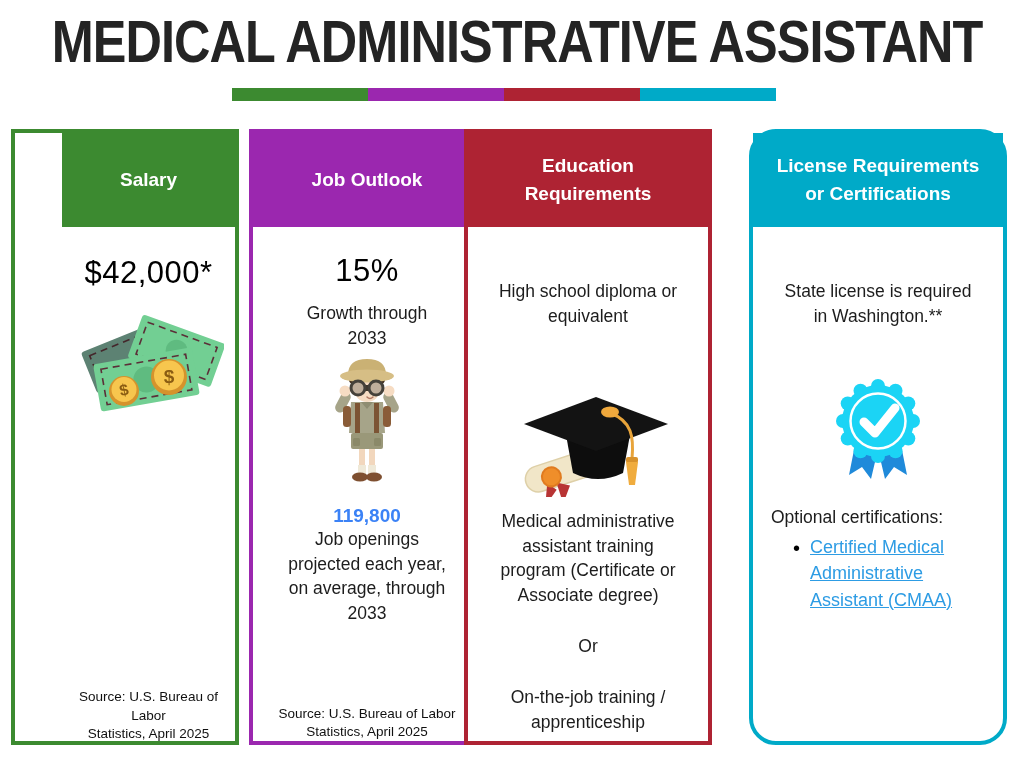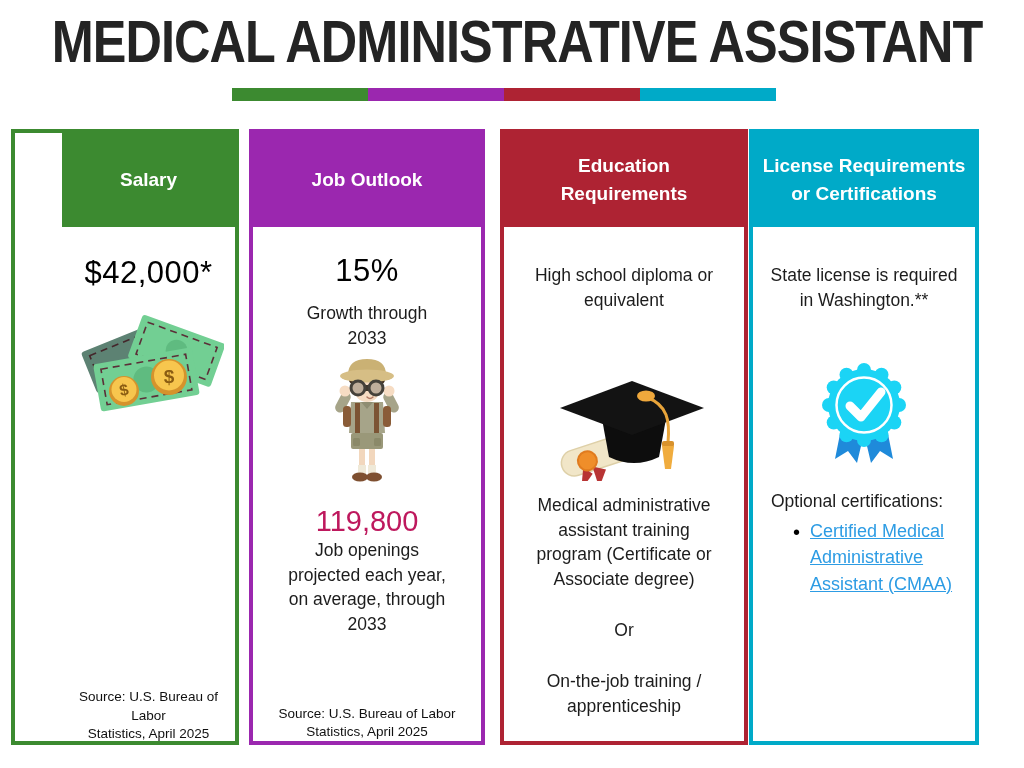--- a/index.html
+++ b/index.html
@@ -16,53 +16,53 @@
   .accent-bar{position:absolute;top:88px;left:232px;width:544px;height:13px;display:flex;}
   .accent-bar span{flex:1 1 0;height:100%;display:block;}
   .seg-green{background:#3c8a30;}
   .seg-purple{background:#9b27af;}
   .seg-red{background:#ae2333;}
   .seg-teal{background:#00aac8;}
 
   .card{position:absolute;top:129px;height:616px;background:#fff;box-sizing:border-box;border:4px solid #000;}
   .card1{left:11px;width:228px;border-color:#3c8a30;padding-left:47px;}
   .card2{left:249px;width:236px;border-color:#9b27af;}
-  .card3{left:500px;width:248px;border-color:#ae2333;}
-  .card4{left:749px;width:230px;border-color:#00aac8;}
+  .card3{left:464px;width:248px;border-color:#ae2333;}
+  .card4{left:749px;width:258px;border-color:#00aac8;border-radius:27px;}
 
   .card-header{
     height:94px;display:flex;align-items:center;justify-content:center;text-align:center;
     color:#ffffff;font-weight:700;font-size:19px;line-height:1.45;padding:0 6px;box-sizing:border-box;
   }
   .card1 .card-header{background:#3c8a30;}
   .card2 .card-header{background:#9b27af;}
   .card3 .card-header{background:#ae2333;}
   .card4 .card-header{background:#00aac8;}
 
   .card-body{position:relative;height:514px;text-align:center;box-sizing:border-box;}
   .preline{white-space:pre-line;}
   .stat-big{font-size:31px;font-weight:400;letter-spacing:0.5px;color:#000000;}
-  .stat-mid{font-size:29px;font-weight:400;color:#be185d;}
+  .stat-mid{font-size:19px;font-weight:700;color:#3b82f6;}
   .txt{font-size:17.5px;line-height:1.42;color:#1c1c1c;}
   .source{
     position:absolute;left:6px;right:6px;bottom:26px;
     font-size:13.5px;line-height:1.35;color:#101010;
   }
   .icon-box{display:flex;justify-content:center;}
   .left-align{text-align:left;padding-left:18px;}
   .cert-list{display:flex;text-align:left;padding-left:40px;margin-top:4px;}
   .bullet{font-size:20px;line-height:1.4;margin-right:10px;color:#000;}
   .cert-link{
     font-size:18px;line-height:1.48;color:#2d9ce4;text-decoration:underline;
     text-decoration-color:#2d9ce4;
   }
 
   .mt28{margin-top:28px;} .mt26{margin-top:26px;}
   .mt22{margin-top:22px;} .mt16{margin-top:16px;} .mt14{margin-top:14px;}
-  .mt12{margin-top:12px;} .mt36{margin-top:36px;} .mt46{margin-top:46px;}
+  .mt12{margin-top:12px;} .mt36{margin-top:52px;} .mt46{margin-top:46px;}
   .mt56{margin-top:56px;} .mt4{margin-top:4px;} .mt2{margin-top:0;}
 </style>
 </head>
 <body>
 
 <div class="title-wrap">
   <span class="title-text">MEDICAL ADMINISTRATIVE ASSISTANT</span>
 </div>
 
 <div class="accent-bar">

